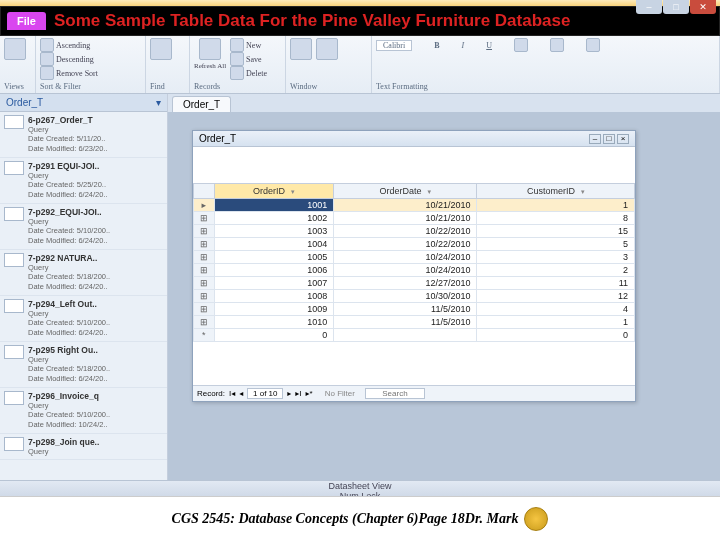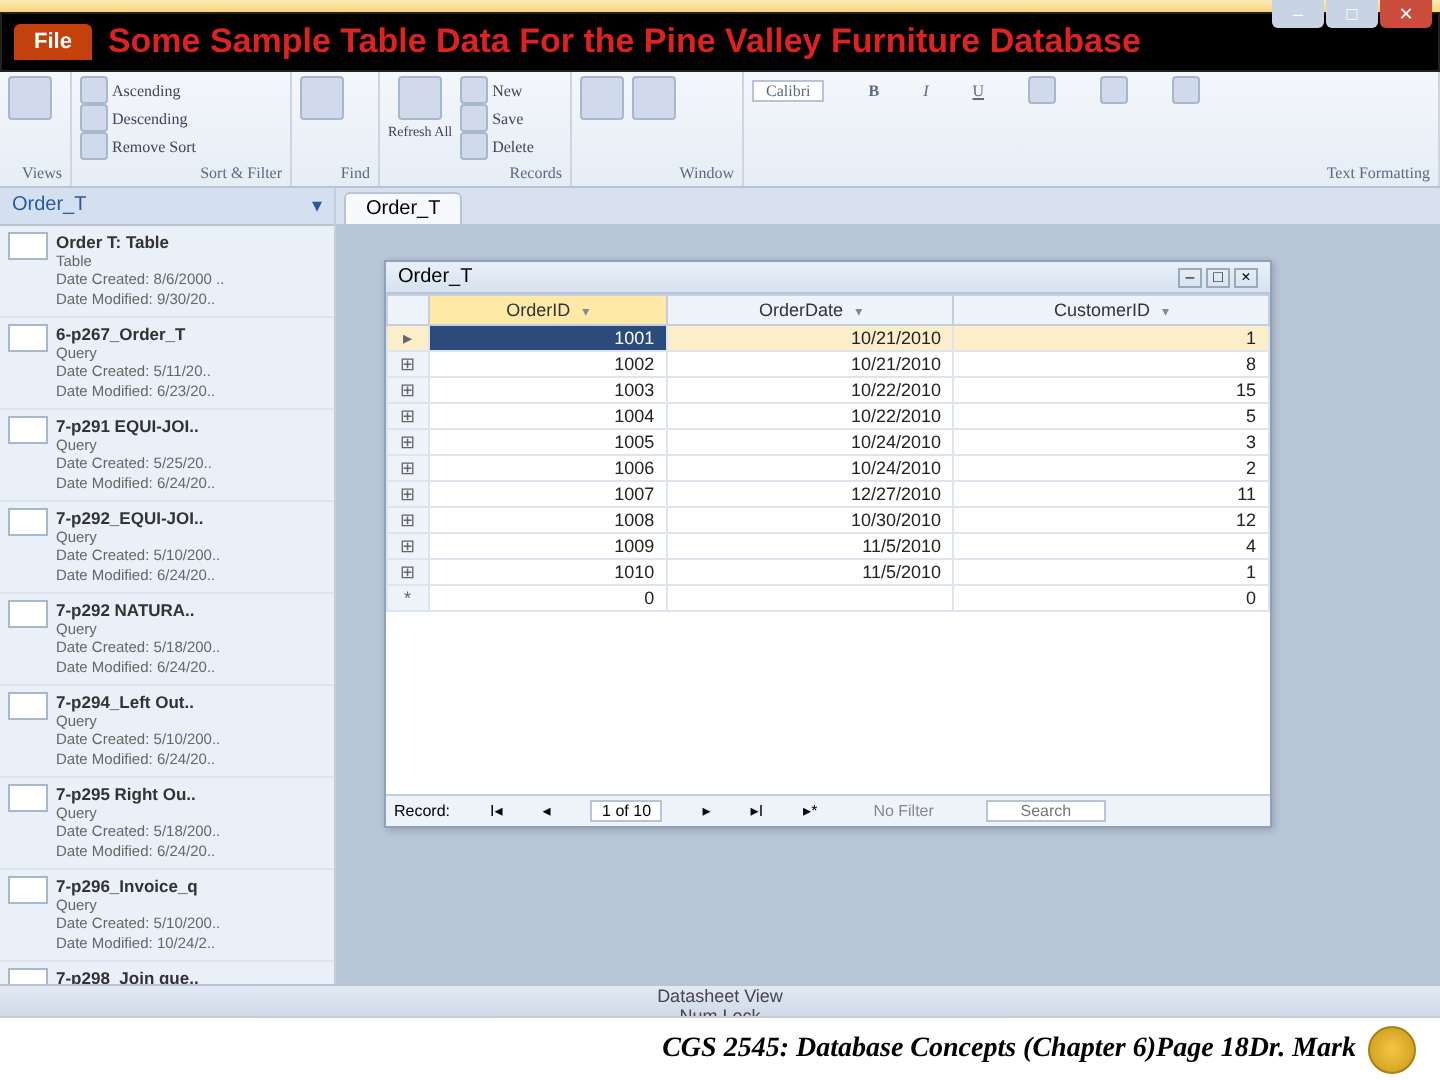--- a/index.html
+++ b/index.html
@@ -5,58 +5,58 @@
 * { box-sizing: border-box; margin: 0; padding: 0; }
 body { font-family: "Segoe UI", Tahoma, sans-serif; font-size: 10px; background: #000; width: 720px; height: 540px; overflow: hidden; }
 .app { width: 720px; height: 540px; display: flex; flex-direction: column; background: #e8eef5; }
 .titlebar { background: linear-gradient(#fceabb,#f8d27a); height: 6px; position: relative; }
 .wincontrols { position: absolute; right: 4px; top: 0; display: flex; gap: 1px; z-index: 10; }
 .wincontrols div { width: 26px; height: 14px; border-radius: 0 0 3px 3px; display: flex; align-items:center; justify-content:center; font-size: 9px; color:#fff; }
 .wc-min { background:#c8d4e3;color:#333;}
 .wc-max { background:#c8d4e3;color:#333;}
 .wc-close { background:#c94c3d; }
 .banner { background: #000; color: #d22; font-weight: bold; font-size: 17px; padding: 2px 6px; display:flex; align-items:center; height:30px; border:1px solid #222;}
-.file-tab { background:#c2410c; color:#fff; padding:3px 10px; font-size:11px; border-radius:3px 3px 0 0; margin-right:8px;}
+.file-tab { background:#d946ef; color:#fff; padding:3px 10px; font-size:11px; border-radius:3px 3px 0 0; margin-right:8px;}
 .ribbon { background: linear-gradient(#f4f7fb,#e6edf5); border-bottom:1px solid #b8c4d4; height:58px; display:flex; }
 .ribgroup { border-right:1px solid #ccd6e3; padding:2px 4px; display:flex; flex-direction:column; justify-content:space-between; font-size:8px; color:#5a6b80;font-family:Liberation Serif, serif;}
 .ribgroup .ico-row { display:flex; gap:4px; flex-wrap:wrap;}
-.ribgroup .lbl { text-align:right; font-size:8px; margin-top:2px;}
+.ribgroup .lbl { text-align:left; font-size:8px; margin-top:2px;}
 .ico { width:14px; height:14px; background:#d0daea; border:1px solid #a8b8cc; border-radius:2px; display:inline-block;}
 .ico.big{width:22px;height:22px;}
 .txtbtn { font-size:8px; color:#445; display:flex; align-items:center; gap:2px;}
 .body { flex:1; display:flex; background:#eaf0f7; overflow:hidden;}
 .navpane { width:168px; background:#eaf0f7; border-right:1px solid #c4cedd; display:flex; flex-direction:column;}
 .navhead { background:#d4e0ef; padding:3px 6px; font-size:10px; color:#2a5aa0; display:flex; justify-content:space-between; border-bottom:1px solid #b8c4d4;}
 .navcontent { overflow:auto; flex:1; }
 .navitem { padding:3px 4px; border-bottom:1px solid #dce4ee; font-size:8px;}
 .navitem .nihead { display:flex; gap:4px; align-items:flex-start;}
 .navitem .niicon { width:20px; height:14px; background:#fff; border:1px solid #a8b8cc;}
 .navitem .nititle { font-weight:bold; color:#333; font-size:8.5px;}
 .navitem .nisub { color:#666; font-size:7.5px; margin-left:24px; line-height:10px;}
 .main { flex:1; display:flex; flex-direction:column; background:#c6d2e2;}
 .tabrow { display:flex; background:#d8e2ef; height:18px; align-items:flex-end; padding-left:4px;}
 .doctab { background:#f7f9fc; border:1px solid #b8c4d4; border-bottom:none; padding:2px 10px; font-size:10px; border-radius:3px 3px 0 0;}
 .docwin { flex:1; background:#b8c6d8; padding:18px 24px; position:relative; overflow:hidden;}
 .subwin { background:#fff; border:1px solid #8ea2bc; box-shadow:1px 1px 4px rgba(0,0,0,.2); width:calc(100% - 60px); height:calc(100% - 60px); display:flex; flex-direction:column;}
 .subwin-title { background:linear-gradient(#eaf0f8,#d6e2f0); font-size:10px; padding:2px 6px; display:flex; justify-content:space-between; align-items:center; border-bottom:1px solid #b8c4d4;}
 .subwin-title .wctrl { display:flex; gap:2px;}
 .subwin-title .wctrl span{ width:12px; height:10px; border:1px solid #9ab; font-size:8px; text-align:center; line-height:8px;}
-.grid { flex:1; overflow:auto; font-size:9px;}
+.grid { flex:1; overflow:auto; font-size:9px;margin-top:36px;}
 table { border-collapse:collapse; width:100%; font-size:9px;}
 th { background:#eef3f9; border:1px solid #c4cedd; padding:2px 4px; font-weight:normal; color:#333; font-size:9px; position:relative;}
 th.sel { background:#ffe9a8;}
 th .drop::after{content:"▾"; font-size:7px; color:#888; margin-left:6px;}
 td { border:1px solid #dce4ee; padding:1px 6px; text-align:right; color:#222;}
 td.rowhead { background:#eef3f9; width:18px; text-align:center; color:#666;}
 tr.sel td { background:#fdeecb;}
 tr.sel td.cell1 { background:#2a4b7c; color:#fff;}
-.recnav { background:#eef3f9; border-top:1px solid #c4cedd; font-size:8px; padding:2px 4px; display:flex; align-items:center; gap:20px;}
+.recnav { background:#eef3f9; border-top:1px solid #c4cedd; font-size:8px; padding:2px 4px; display:flex; align-items:center; gap:4px;}
 .recnav input{ width:36px; font-size:8px; border:1px solid #b8c4d4; text-align:center;}
 .statusbar { background:linear-gradient(#e2e9f3,#d0dae8); height:16px; border-top:1px solid #b8c4d4; display:flex; justify-content:space-between; align-items:center; padding:0 8px; font-size:9px; color:#445;flex-direction:column;}
-.footer { background:#fff; height:32px; display:flex; align-items:center; justify-content:flex-end; padding:0 12px; font-family:"Times New Roman",serif; font-style:italic; font-weight:bold; font-size:14px; border-top:1px solid #ccc;}
+.footer { background:#fff; height:44px; display:flex; align-items:center; justify-content:center; padding:0 12px; font-family:"Times New Roman",serif; font-style:italic; font-weight:bold; font-size:14px; border-top:1px solid #ccc;}
 .footer .logo { width:24px; height:24px; border-radius:50%; background:radial-gradient(circle,#f5c542,#c89a1a); border:1px solid #a87f10;}
 </style>
 </head>
 <body>
 
 <div class="app">
   <div class="titlebar">
     <div class="wincontrols">
       <div class="wc-min">–</div>
       <div class="wc-max">□</div>
@@ -134,31 +134,20 @@
     </div>
   </div>
 
   <div class="body">
     <div class="navpane">
       <div class="navhead">
           <span>Order_T</span>
           <span>▾</span>
         </div>
       <div class="navcontent" id="navlist">
-          <div class="navitem">
-            <div class="nihead">
-              <span class="niicon"></span>
-              <div>
-                <div class="nititle">Order T: Table</div>
-                <div style="font-size:7.5px;color:#666">Table</div>
-              </div>
-            </div>
-            <div class="nisub">Date Created: 8/6/2000 ..</div>
-            <div class="nisub">Date Modified: 9/30/20..</div>
-          </div>
           <div class="navitem">
             <div class="nihead">
               <span class="niicon"></span>
               <div>
                 <div class="nititle">6-p267_Order_T</div>
                 <div style="font-size:7.5px;color:#666">Query</div>
               </div>
             </div>
             <div class="nisub">Date Created: 5/11/20..</div>
             <div class="nisub">Date Modified: 6/23/20..</div>

